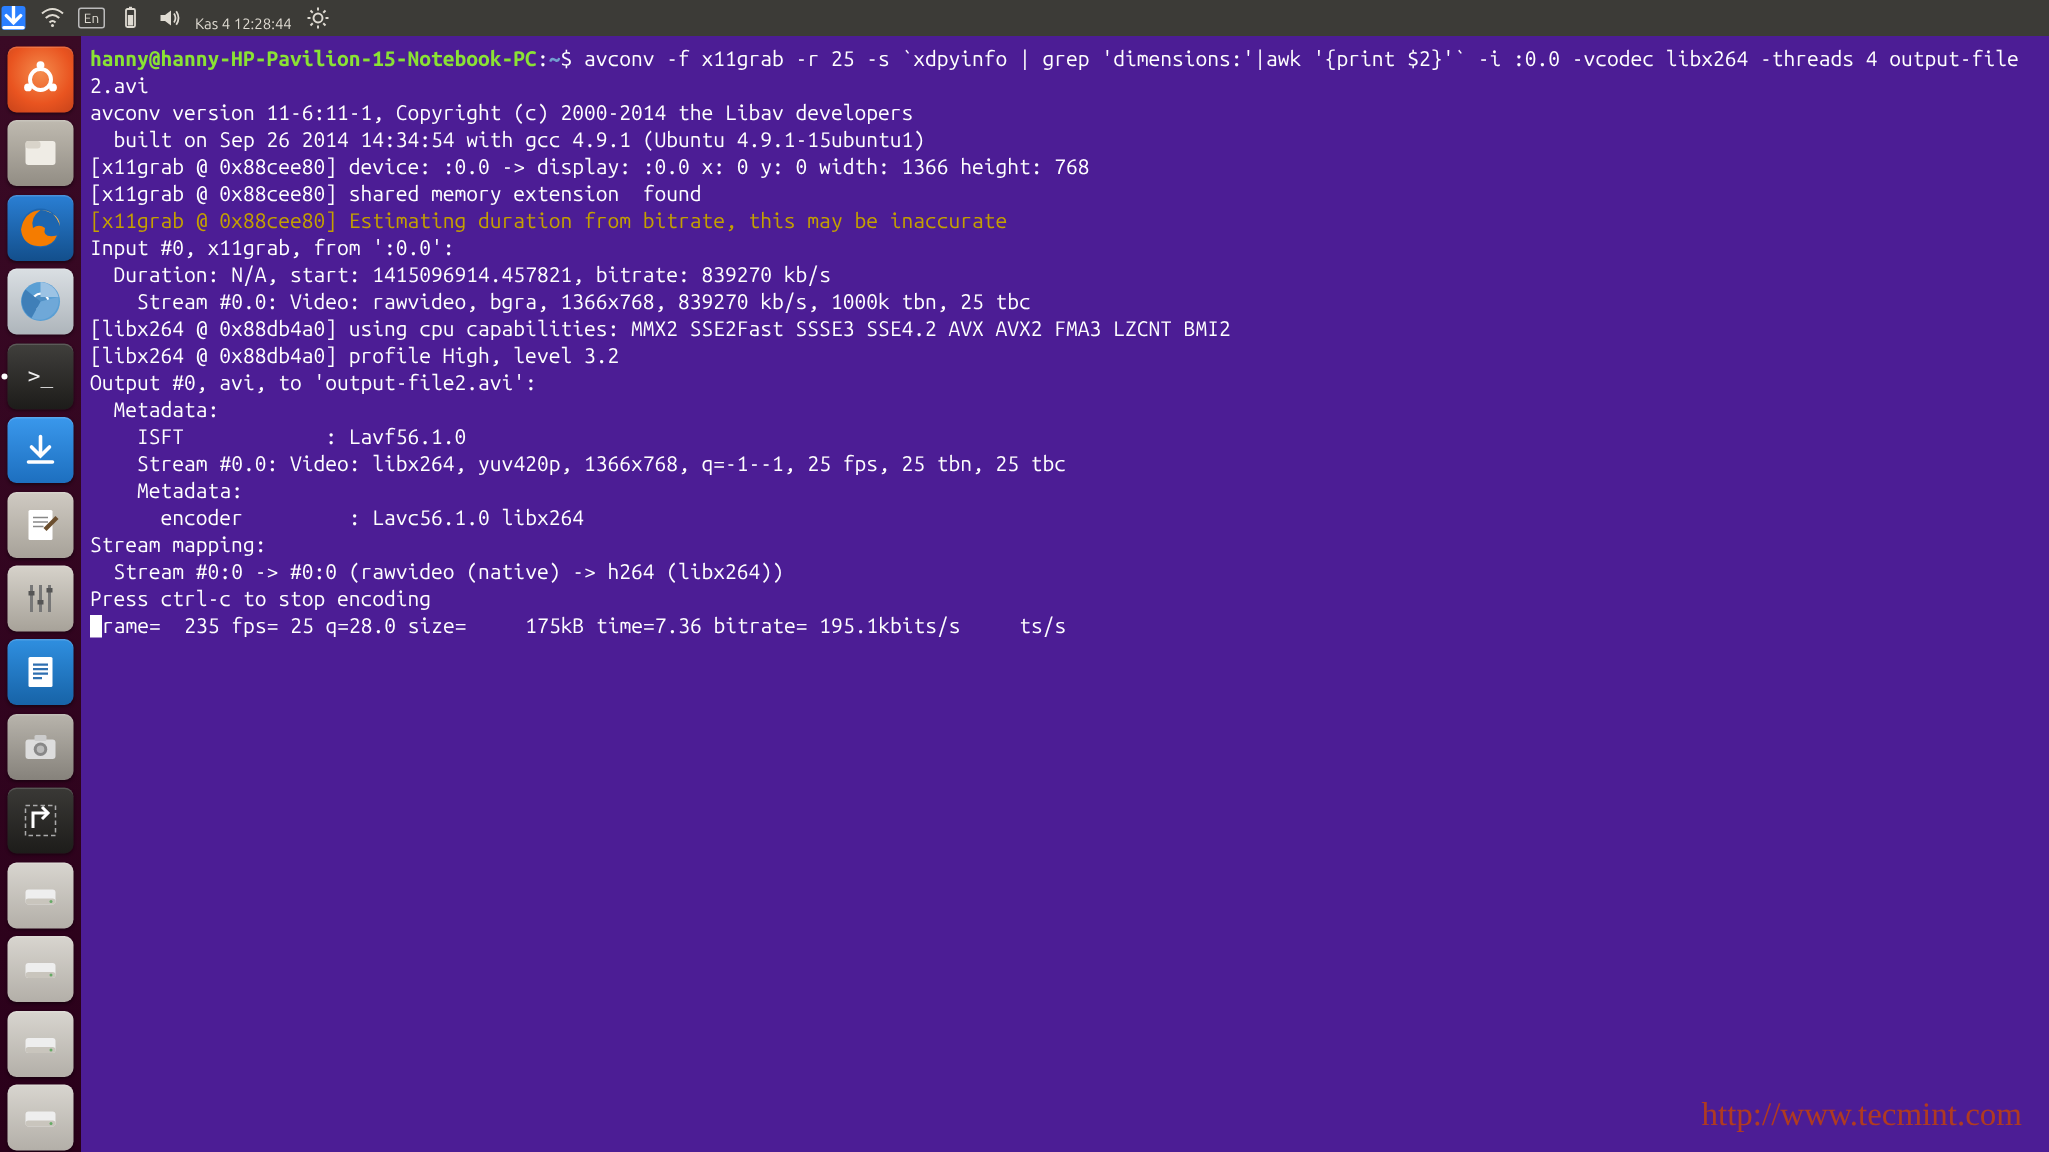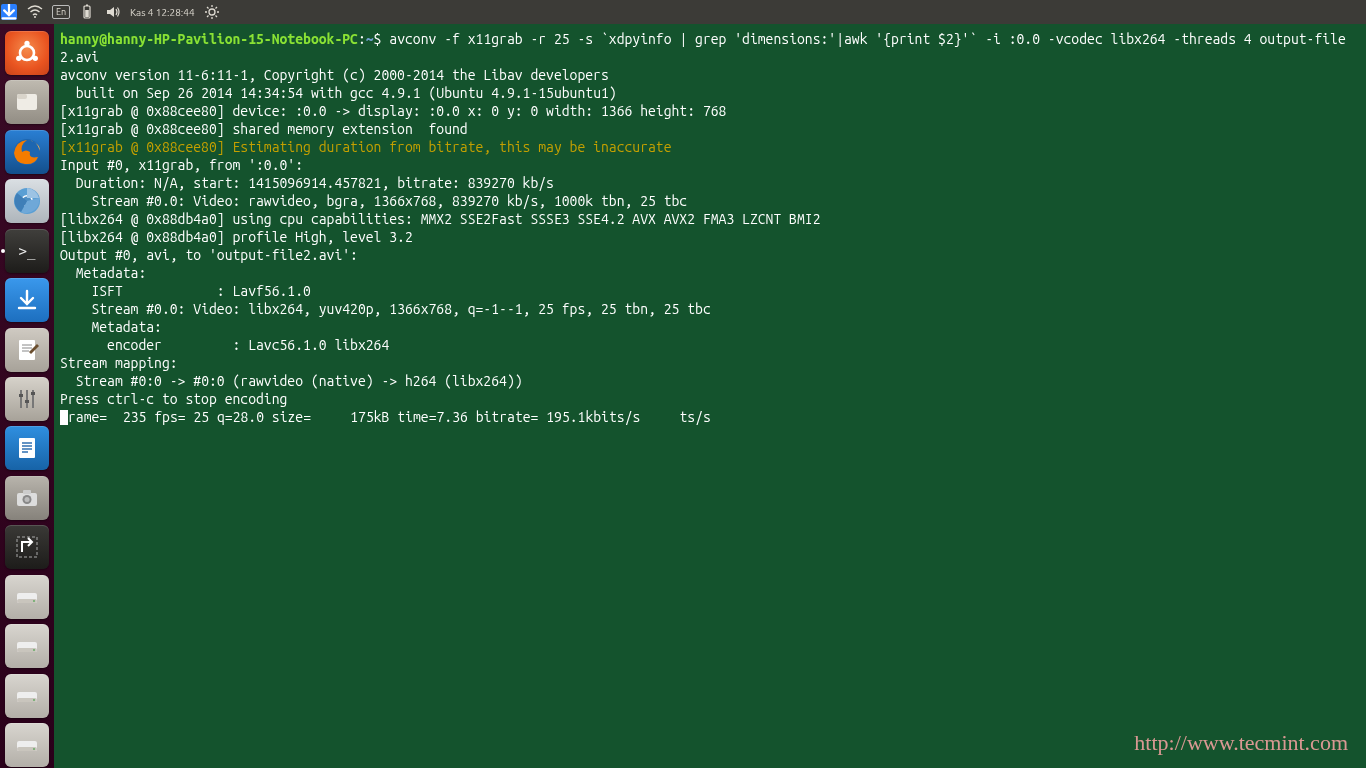--- a/index.html
+++ b/index.html
@@ -2,21 +2,21 @@
 <html><head>
 <meta charset="utf-8">
 <style>
   * { margin: 0; padding: 0; box-sizing: border-box; }
   html, body { width: 1366px; height: 768px; overflow: hidden; font-family: "Ubuntu", "DejaVu Sans", sans-serif; }
   body { background: #2c001e; position: relative; }
 
   
   .top-panel { position: absolute; top: 0; left: 0; right: 0; height: 24px; background: #3c3b37; color: #dfdbd2; display: flex; align-items: center; font-size: 12px; z-index: 10; }
   .top-panel .title { padding-left: 8px; font-weight: bold; flex: 1; }
-  .top-panel .indicators { display: flex; align-items: center; gap: 8px; padding-right: 8px; }
+  .top-panel .indicators { display: flex; align-items: flex-end; gap: 8px; padding-right: 8px; }
   .top-panel .ind { display: inline-flex; align-items: center; justify-content: center; width: 18px; height: 18px; color: #dfdbd2; }
   .top-panel .ind svg { width: 16px; height: 16px; }
   .dl-box { width: 16px; height: 16px; background:#2a7fff; display:flex; align-items:center; justify-content:center; border-radius:2px;}
   .dl-box svg { width:10px; height:10px; }
   .lang-box { width:18px; height:14px; border:1px solid #bbb; border-radius:2px; font-size:9px; display:flex; align-items:center; justify-content:center; color:#dfdbd2; }
   .top-panel .clock { font-size: 10px; }
 
   
   .launcher { position: absolute; top: 24px; left: 0; bottom: 0; width: 54px; background: linear-gradient(180deg, #3a0a25 0%, #2a001a 100%); padding-top: 6px; display: flex; flex-direction: column; align-items: center; gap: 4px; z-index: 5; }
   .launcher .item { width: 46px; height: 46px; border-radius: 6px; display: flex; align-items: center; justify-content: center; position: relative; }
@@ -34,27 +34,27 @@
   .term-glyph { font-family: monospace; color:#eee; font-size:14px; }
   .tile-dl { background: linear-gradient(180deg,#3a98ec,#1d6fbf); }
   .tile-doc { background: linear-gradient(180deg,#cfcac2,#a7a299); }
   .tile-settings { background: linear-gradient(180deg,#d6d2ca,#a7a299); }
   .tile-writer { background: linear-gradient(180deg,#2f8fe0,#1763a7); }
   .tile-shot { background: linear-gradient(180deg,#b8b4ac,#86827b); }
   .tile-snap { background: linear-gradient(180deg,#3a3936,#1d1c1a); }
   .tile-drive { background: linear-gradient(180deg,#d8d5cf,#b3afa8); }
 
   
-  .terminal { position: absolute; top: 24px; left: 54px; right: 0; bottom: 0; background: #14532d; color: #fff; font-family: "Ubuntu Mono","DejaVu Sans Mono",monospace; font-size: 14px; line-height: 18px; padding: 6px 6px 6px 6px; white-space: pre-wrap; word-break: break-all; }
+  .terminal { position: absolute; top: 24px; left: 54px; right: 0; bottom: 0; background: #4c1d95; color: #fff; font-family: "Ubuntu Mono","DejaVu Sans Mono",monospace; font-size: 14px; line-height: 18px; padding: 6px 6px 6px 6px; white-space: pre-wrap; word-break: break-all; }
   .terminal .prompt-user { color: #8ae234; font-weight:bold; }
   .terminal .prompt-path { color: #729fcf; font-weight:bold; }
   .terminal .warn { color: #c4a000; }
   .cursor-block { display:inline-block; width:8px; height:15px; background:#fff; vertical-align:text-bottom; }
 
-  .watermark { position:absolute; right:18px; bottom:12px; color:#fca5a5; font-family: Georgia, "Times New Roman", serif; font-size:22px; opacity:0.85; pointer-events:none; }
+  .watermark { position:absolute; right:18px; bottom:12px; color:#c2410c; font-family: Georgia, "Times New Roman", serif; font-size:22px; opacity:0.85; pointer-events:none; }
 </style>
 </head>
 <body>
 
 <div class="top-panel">
   <div class="indicators">
     <span class="ind">
       <span class="dl-box">
           <svg viewBox="0 0 10 10">
             <path d="M5 0 L5 6 M2 4 L5 7 L8 4 M1 9 L9 9" stroke="#fff" stroke-width="1.4" fill="none" stroke-linecap="round"></path>

